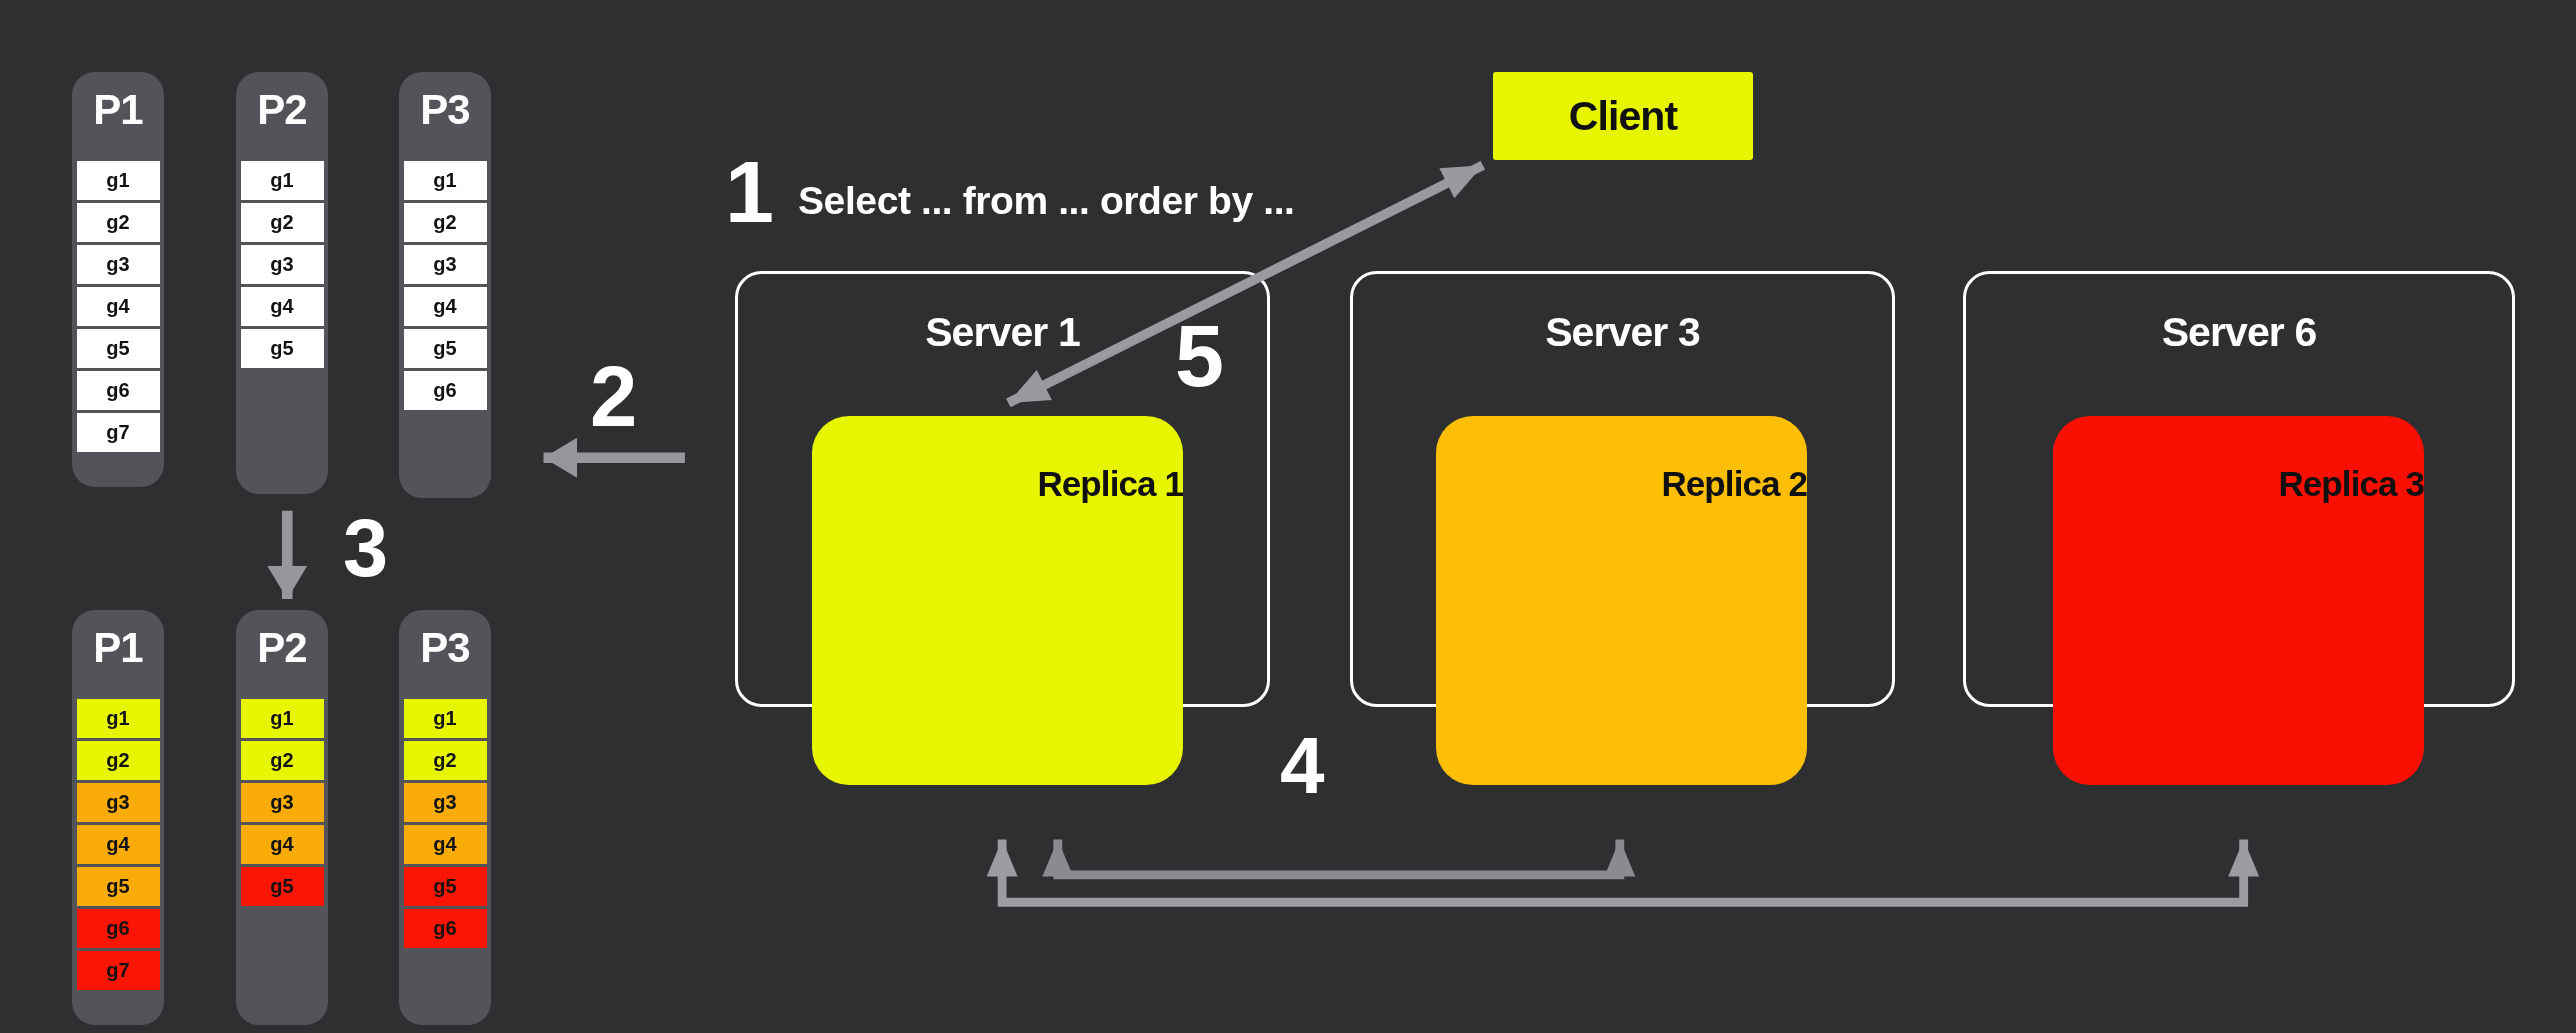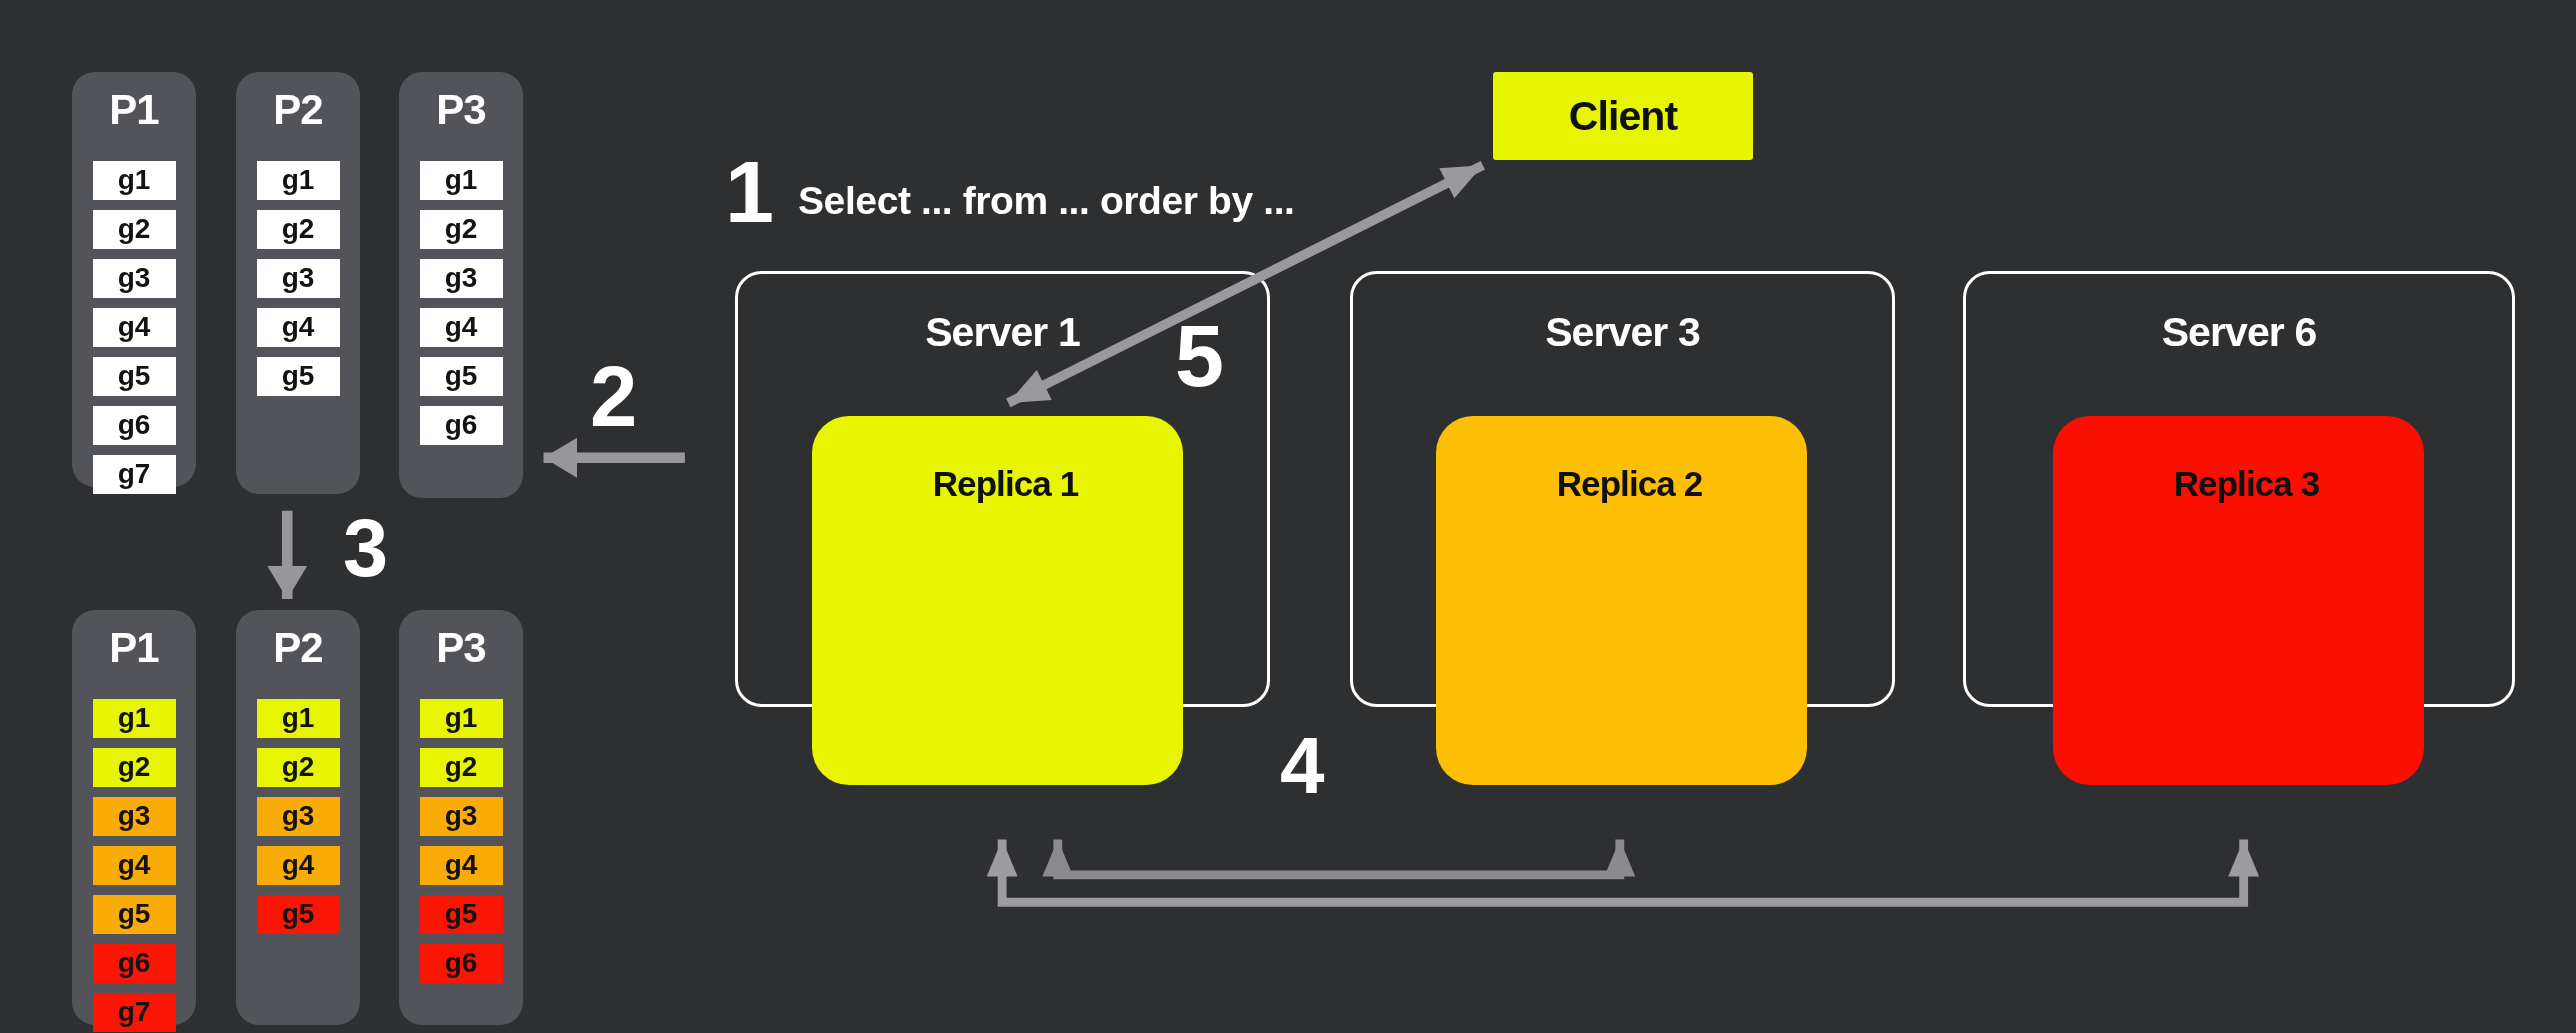--- a/index.html
+++ b/index.html
@@ -2,47 +2,47 @@
 <html style="font-size:14px"><head>
 <meta charset="utf-8">
 <style>
   html,body{margin:0;padding:0;background:#2e2f31;}
   .stage{
     position:relative;width:2576px;height:1033px;background:#2e2f31;
     font-family:"Liberation Sans","DejaVu Sans",sans-serif;overflow:hidden;
   }
   
   .pcol{
-    position:absolute;width:124px;background:#535459;border-radius:23px;
+    position:absolute;width:92px;background:#535459;border-radius:23px;
     display:flex;flex-direction:column;align-items:center;
     padding-top:14px;box-sizing:border-box;
   }
   .ptitle{
     font-size:42px;line-height:48px;font-weight:700;color:#ffffff;
     margin-bottom:26.5px;letter-spacing:-0.9px;
   }
   .gbox{
-    width:83px;height:39px;margin-bottom:10px;flex:0 0 auto;
+    width:83px;height:39px;margin-bottom:3px;flex:0 0 auto;
     display:flex;align-items:center;justify-content:center;
-    font-size:28px;font-weight:700;color:#131313;background:#ffffff;
+    font-size:20px;font-weight:700;color:#131313;background:#ffffff;
   }
   
   .server{
     position:absolute;top:271px;height:436px;border:3.5px solid #ffffff;
     border-radius:26.5px;box-sizing:border-box;background:transparent;
   }
   .server-title{
     position:absolute;left:0;right:0;top:35px;text-align:center;
     font-size:41px;font-weight:700;color:#ffffff;letter-spacing:-0.9px;
   }
   .replica{
     position:absolute;width:371px;height:369px;border-radius:37px;top:142px;
   }
   .replica-title{
-    position:absolute;left:0;right:0;top:48px;text-align:center;
+    position:absolute;left:0;right:0;top:48px;text-align:right;
     font-size:35px;font-weight:700;color:#101010;letter-spacing:-0.9px;margin-left:16px;
   }
   
   .client{
     position:absolute;left:1493px;top:72px;width:260px;height:88px;
     border-radius:3px;display:flex;align-items:center;justify-content:center;
     font-size:41px;font-weight:700;color:#101010;letter-spacing:-0.9px;
   }
   
   .step-num{

